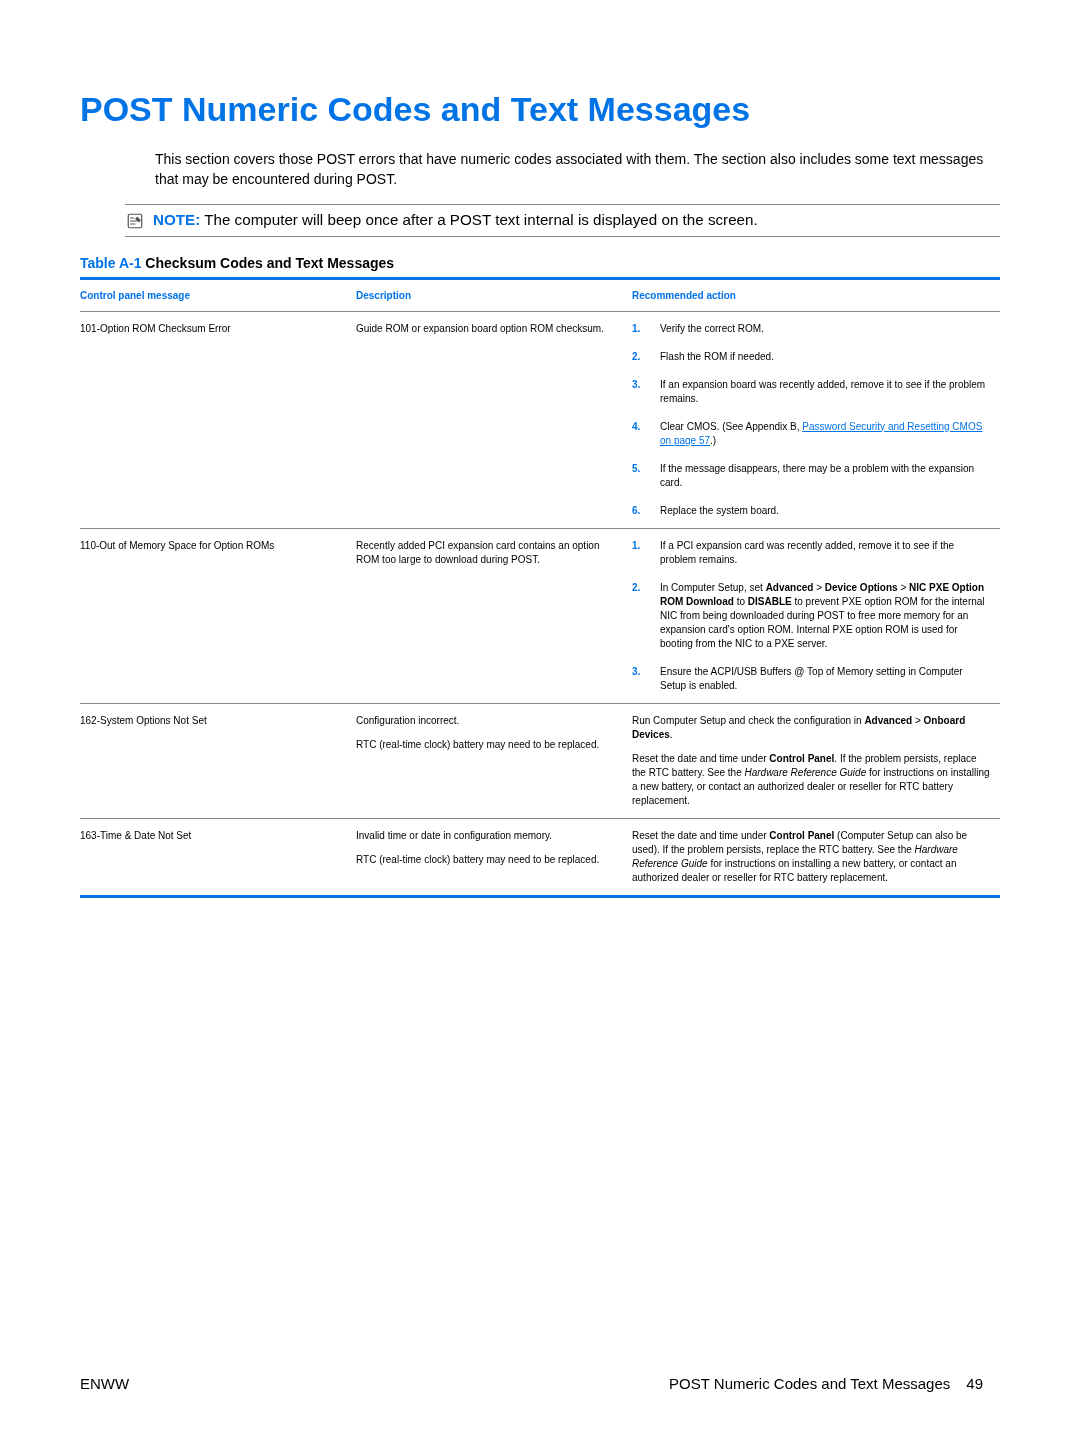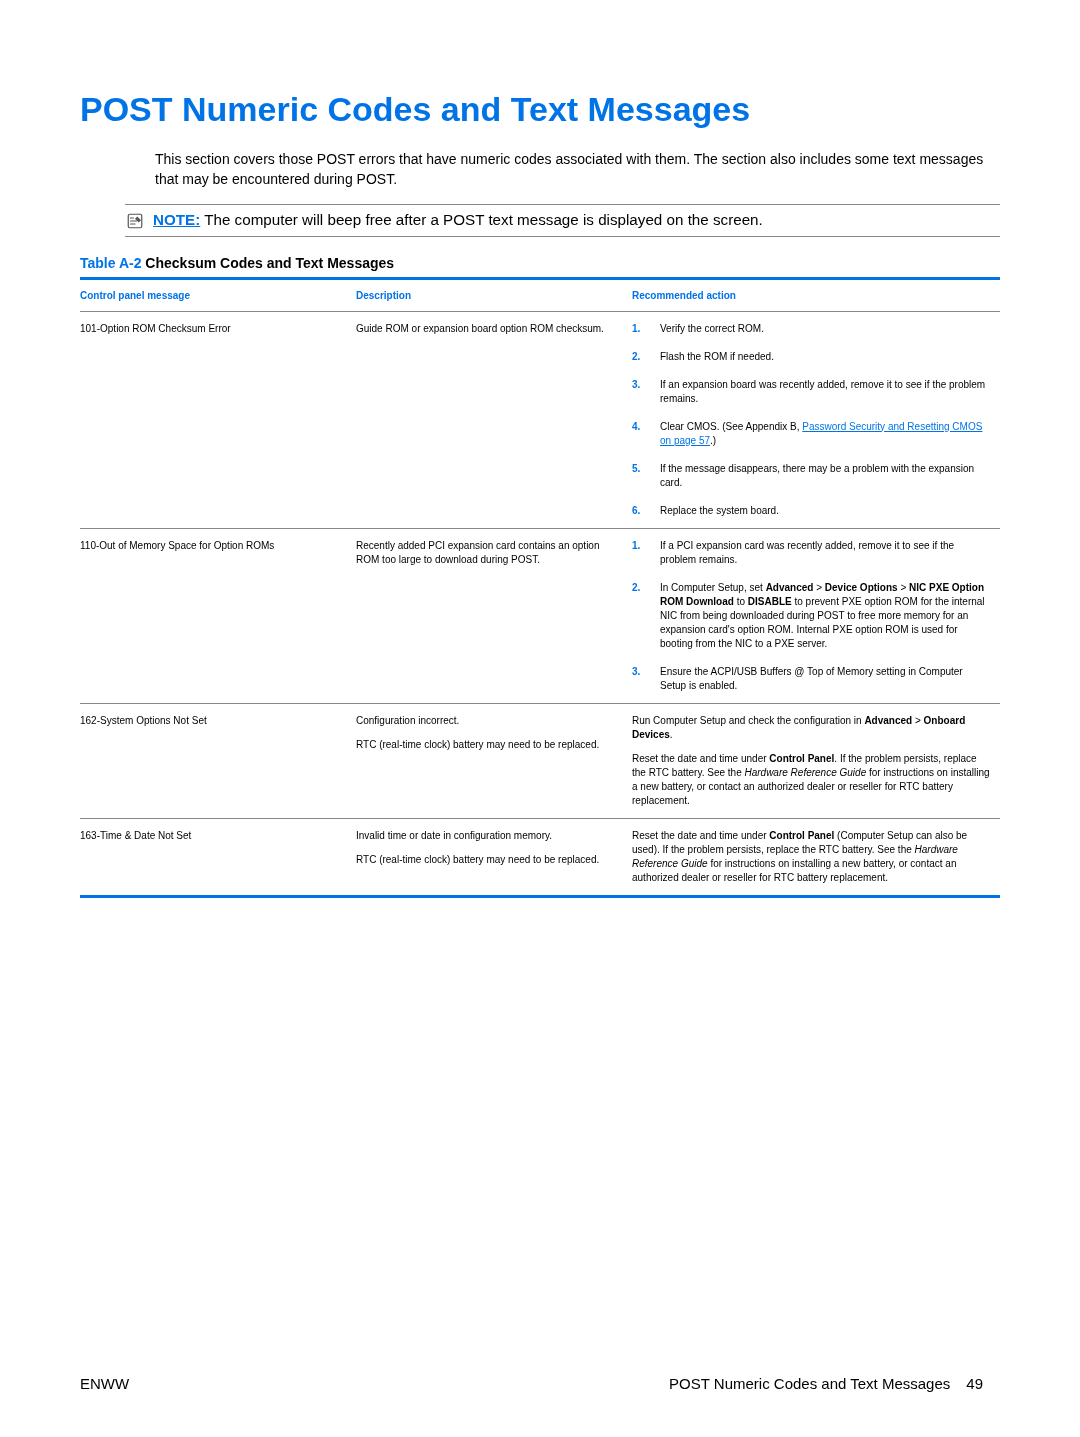--- a/index.html
+++ b/index.html
@@ -31,21 +31,21 @@
     border-bottom: 1px solid #888;
     padding: 6px 0 6px 0;
     display: flex;
     align-items: flex-start;
     gap: 8px;
   }
   .note-icon {
     width: 20px; height: 18px; flex: 0 0 auto; margin-top: 1px;
   }
   .note-text { font-size: 15.2px; }
-  .note-text .label { font-weight: bold; color: #0073e7; text-decoration: underline; }
+  .note-text .label { font-weight: bold; color: #0073e7; }
   .table-title {
     font-size: 14px;
     font-weight: bold;
     margin-top: 10px;
     margin-bottom: 6px;
   }
   .table-title .prefix { color: #0073e7; }
   table {
     width: 100%;
     border-collapse: collapse;
@@ -100,26 +100,26 @@
 <p class="intro">This section covers those POST errors that have numeric codes associated with them. The section also includes some text messages that may be encountered during POST.</p>
 
 <div class="note-wrap">
   <svg class="note-icon" viewBox="0 0 24 24">
     <rect x="3" y="3" width="18" height="18" rx="2" fill="none" stroke="#555" stroke-width="1.6"></rect>
     <path d="M6 8 L10 8 M6 12 L14 12 M6 16 L12 16" stroke="#555" stroke-width="1.6" stroke-linecap="round"></path>
     <path d="M15 6 L20 11 L17 14 L12 9 Z" fill="#555"></path>
   </svg>
   <div class="note-text">
     <span class="label">NOTE:</span>
-    <span>The computer will beep free after a POST text message is displayed on the screen.</span>
+    <span>The computer will beep once after a POST text internal is displayed on the screen.</span>
   </div>
 </div>
 
 <div class="table-title">
-  <span class="prefix">Table A-2</span><span>  Checksum Codes and Text Messages</span>
+  <span class="prefix">Table A-1</span><span>  Checksum Codes and Text Messages</span>
 </div>
 
 <table>
   <thead>
     <tr>
       <th class="col-msg">Control panel message</th>
       <th class="col-desc">Description</th>
       <th class="col-act">Recommended action</th>
     </tr>
   </thead>

